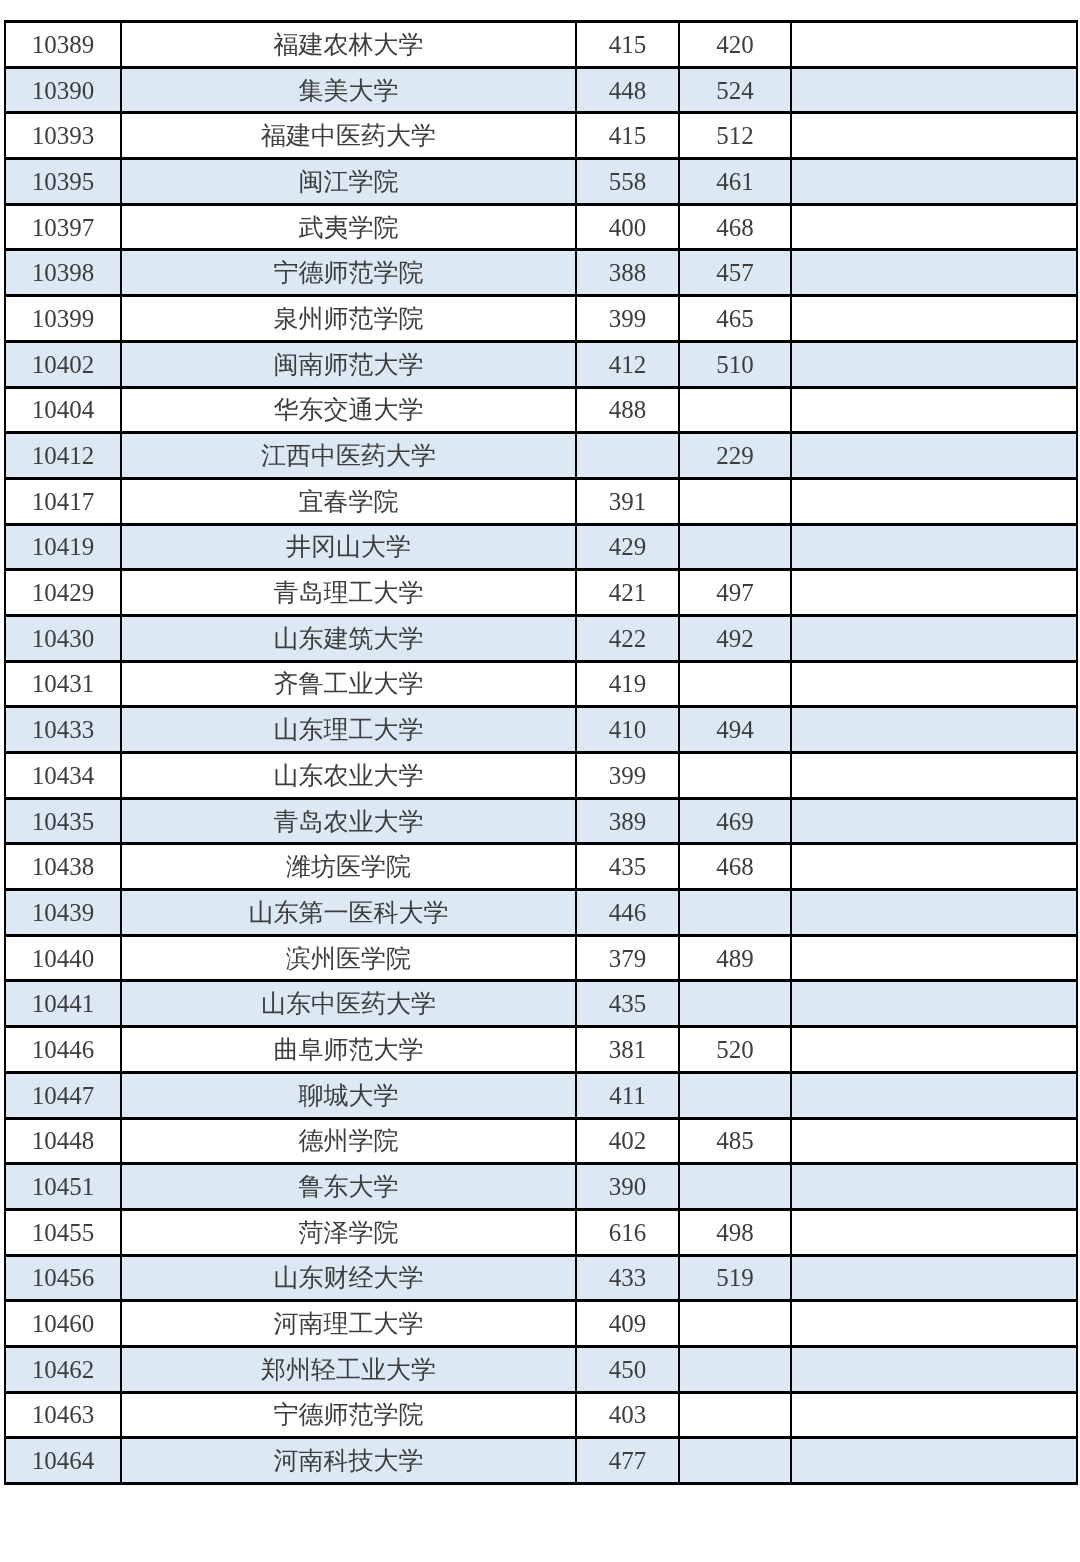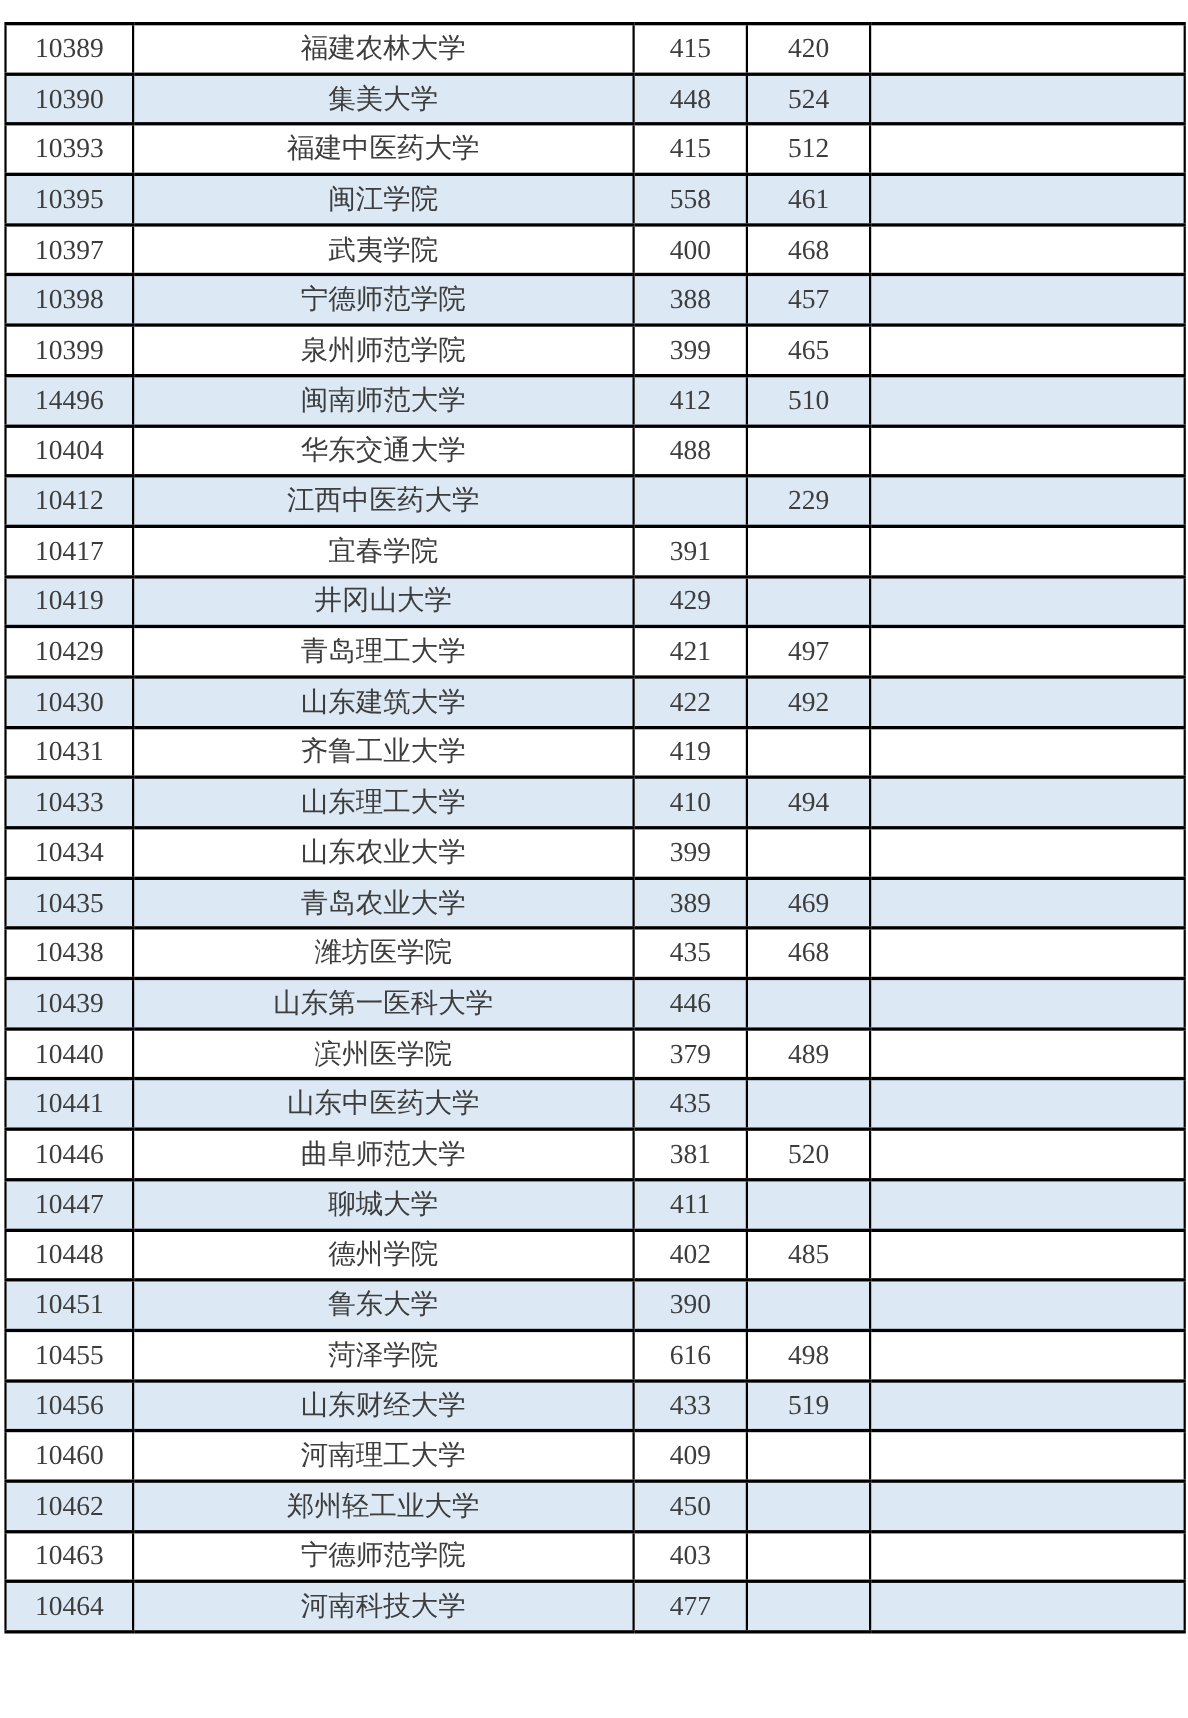--- a/index.html
+++ b/index.html
@@ -103,21 +103,21 @@
           <td></td>
         </tr>
         <tr>
           <td>10399</td>
           <td>泉州师范学院</td>
           <td>399</td>
           <td>465</td>
           <td></td>
         </tr>
         <tr>
-          <td>14496</td>
+          <td>10402</td>
           <td>闽南师范大学</td>
           <td>412</td>
           <td>510</td>
           <td></td>
         </tr>
         <tr>
           <td>10404</td>
           <td>华东交通大学</td>
           <td>488</td>
           <td></td>

